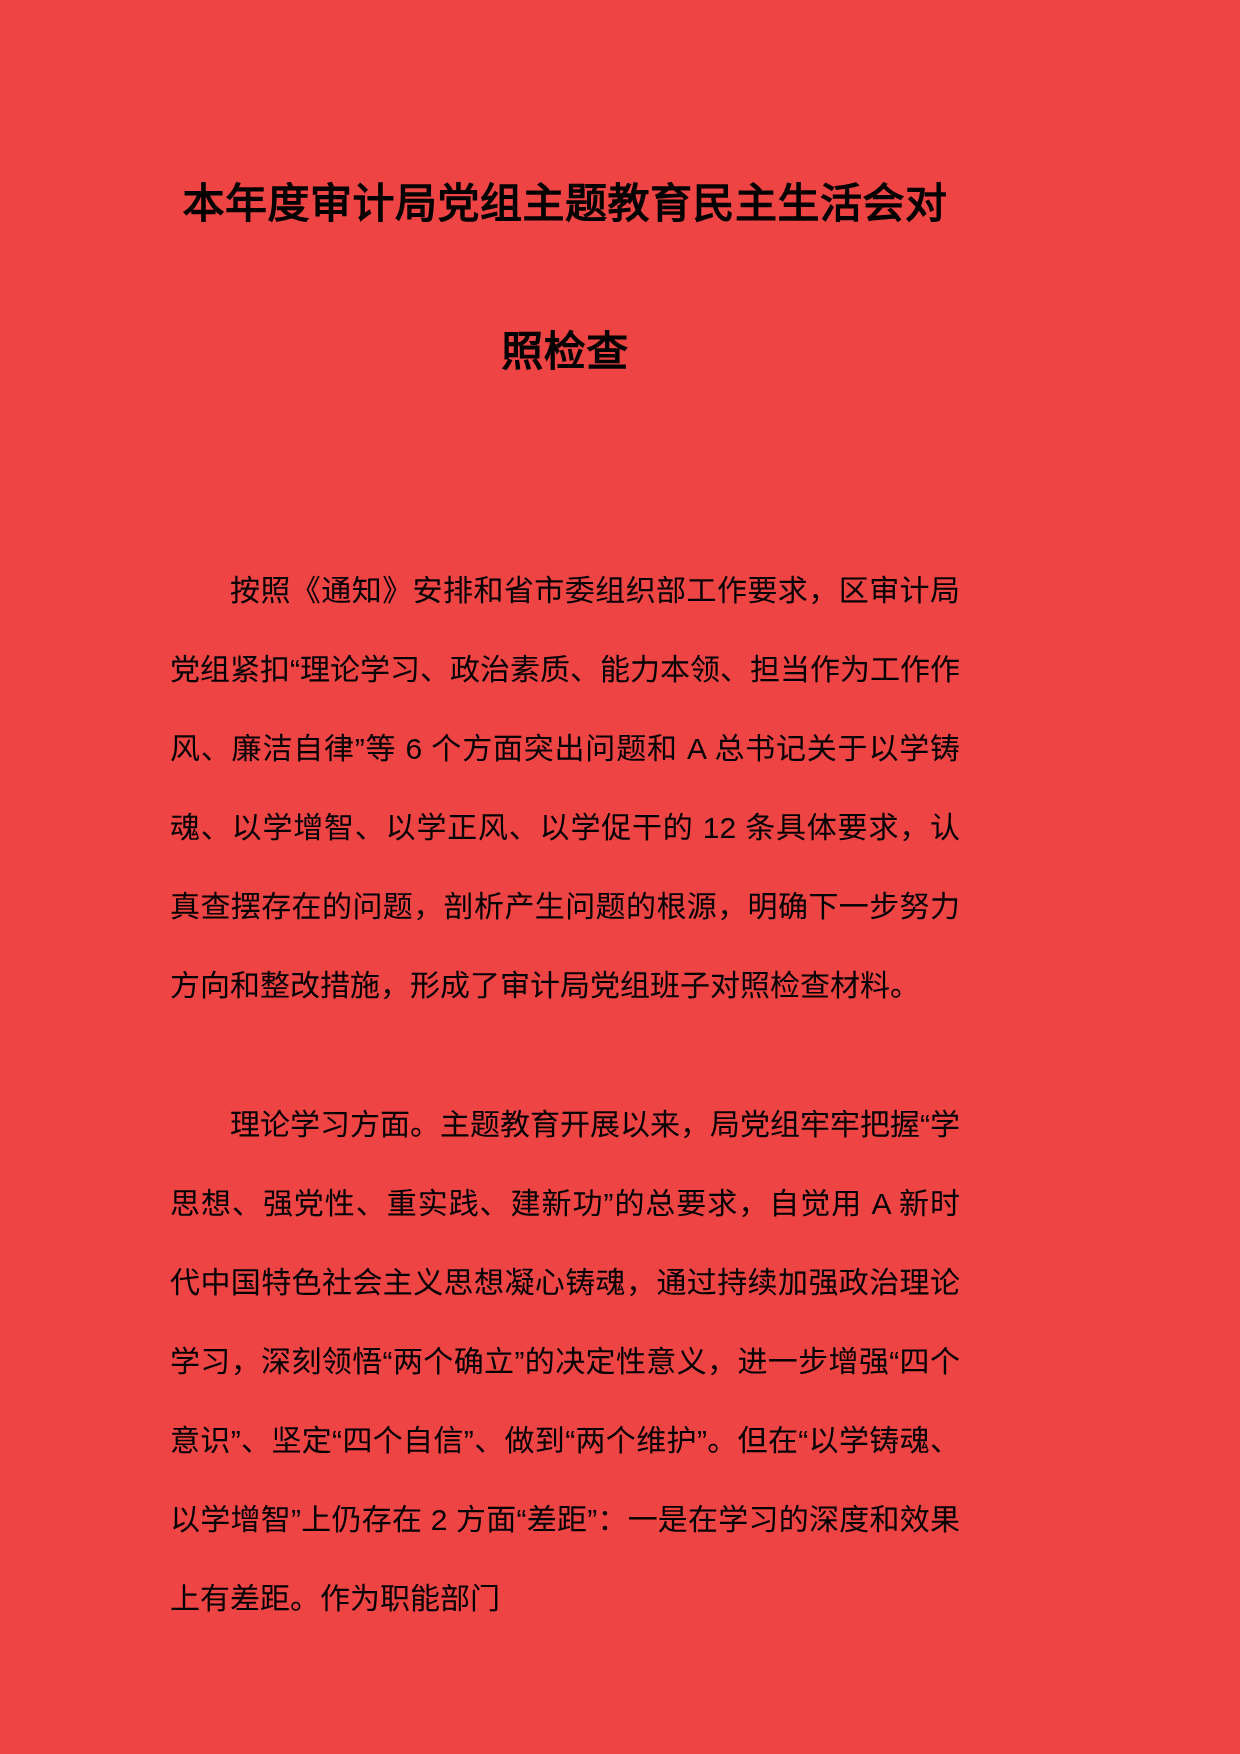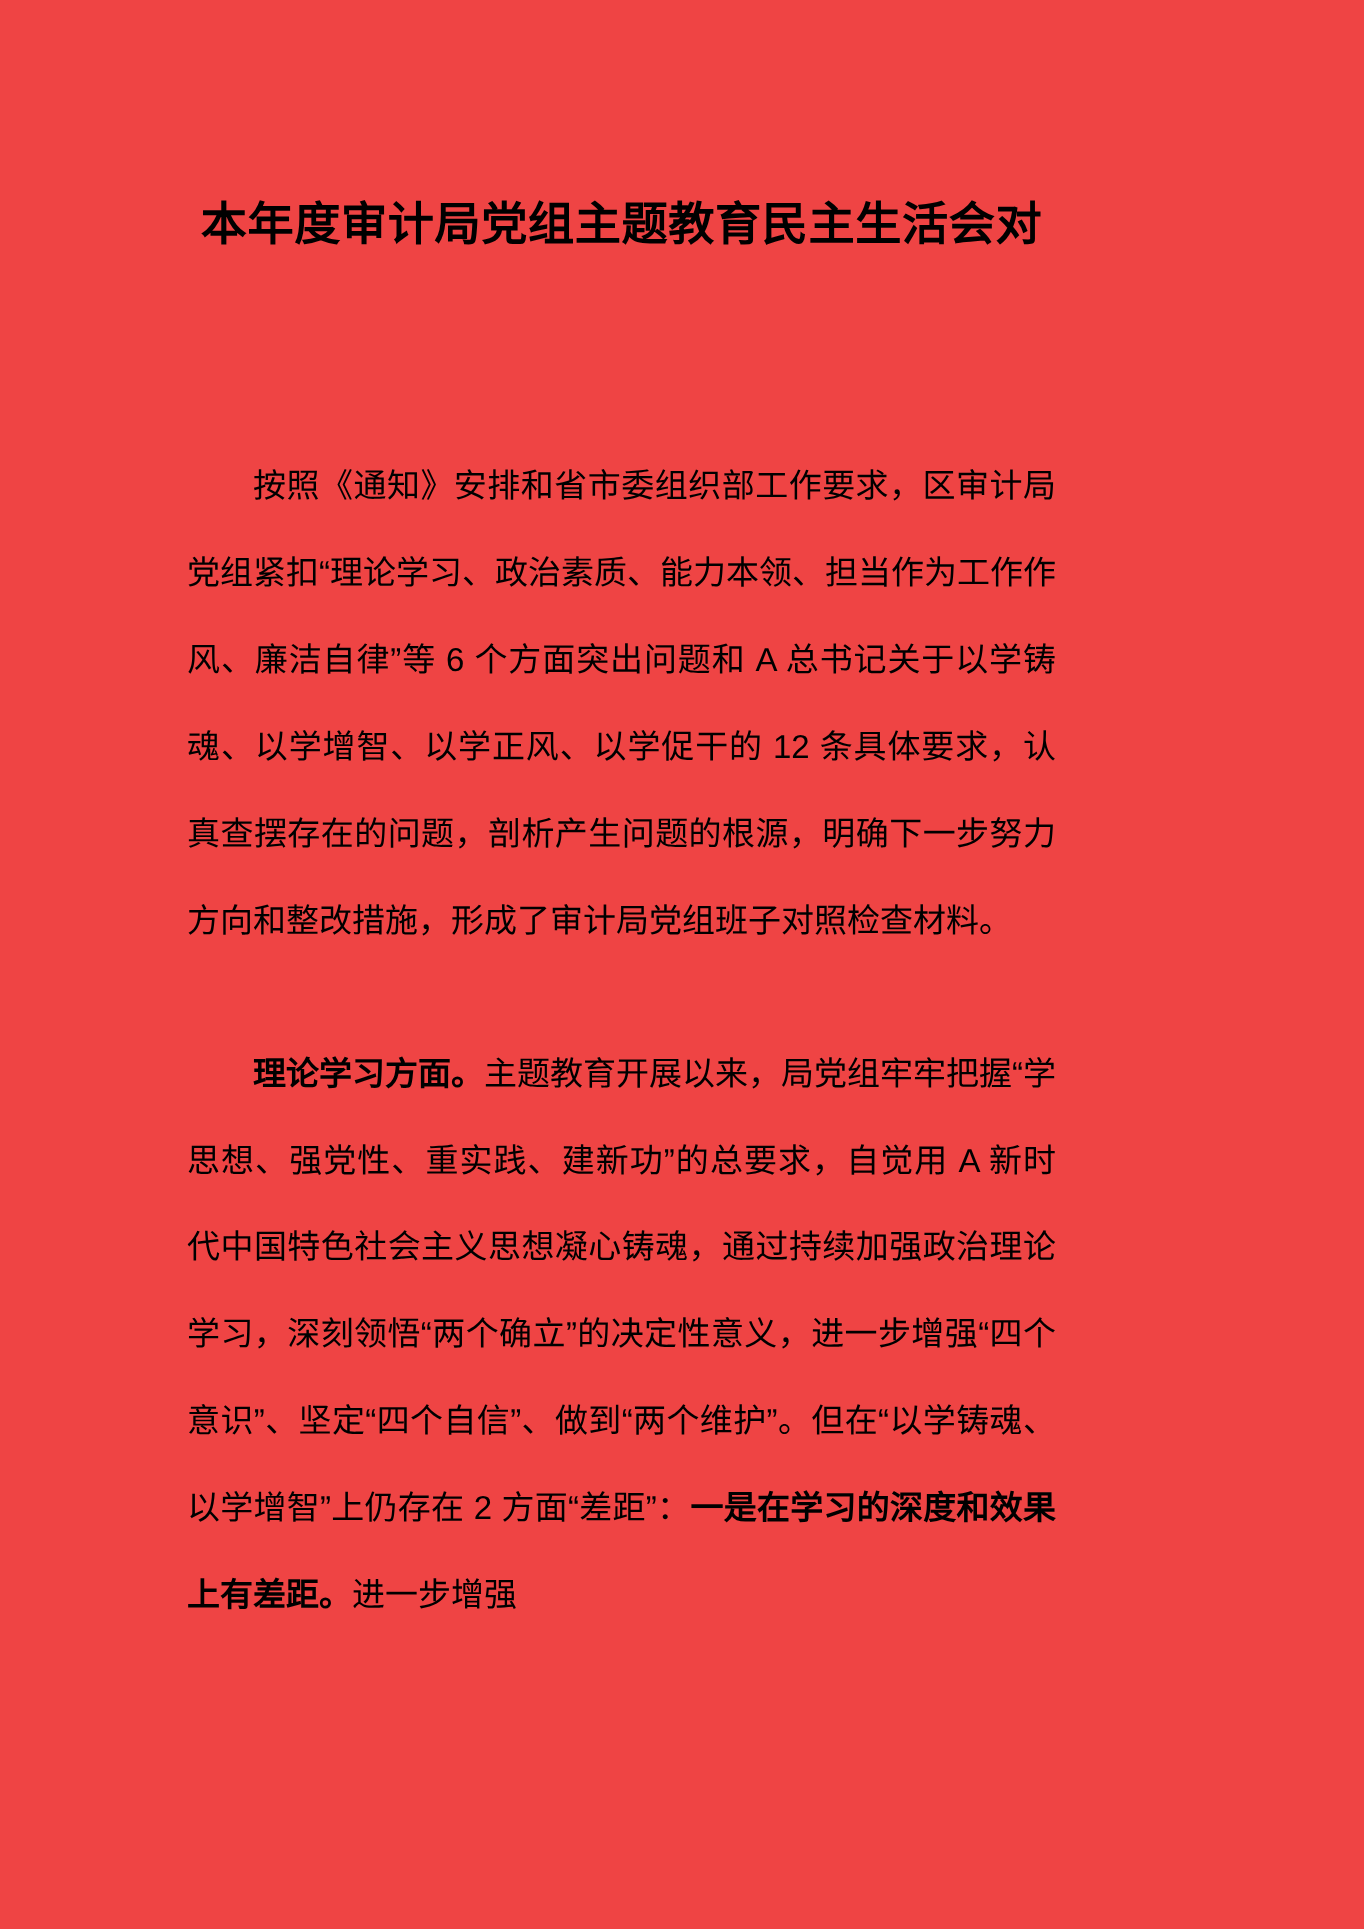--- a/index.html
+++ b/index.html
@@ -34,27 +34,28 @@
     font-size: 30px;
     line-height: 79px;
     text-align: justify;
   }
   .para {
     margin: 0 0 60px 0;
     text-indent: 2em;
     word-break: break-all;
   }
   .para .seg-bold {
-    font-weight: bold;
+    font-weight: normal;
   }
 </style>
 </head>
 <body>
 
 <div class="page">
   <h1 class="doc-title">
     <span class="title-line">本年度审计局党组主题教育民主生活会对</span>
+    <span class="title-line">照检查</span>
   </h1>
   <div class="doc-body">
       <p class="para"><span class="seg">按照《通知》安排和省市委组织部工作要求，区审计局党组紧扣“理论学习、政治素质、能力本领、担当作为工作作风、廉洁自律”等 6 个方面突出问题和 A 总书记关于以学铸魂、以学增智、以学正风、以学促干的 12 条具体要求，认真查摆存在的问题，剖析产生问题的根源，明确下一步努力方向和整改措施，形成了审计局党组班子对照检查材料。</span></p>
-      <p class="para"><span class="seg-bold">理论学习方面。</span><span class="seg">主题教育开展以来，局党组牢牢把握“学思想、强党性、重实践、建新功”的总要求，自觉用 A 新时代中国特色社会主义思想凝心铸魂，通过持续加强政治理论学习，深刻领悟“两个确立”的决定性意义，进一步增强“四个意识”、坚定“四个自信”、做到“两个维护”。但在“以学铸魂、以学增智”上仍存在 2 方面“差距”：</span><span class="seg-bold">一是在学习的深度和效果上有差距。</span><span class="seg">进一步增强</span></p>
+      <p class="para"><span class="seg-bold">理论学习方面。</span><span class="seg">主题教育开展以来，局党组牢牢把握“学思想、强党性、重实践、建新功”的总要求，自觉用 A 新时代中国特色社会主义思想凝心铸魂，通过持续加强政治理论学习，深刻领悟“两个确立”的决定性意义，进一步增强“四个意识”、坚定“四个自信”、做到“两个维护”。但在“以学铸魂、以学增智”上仍存在 2 方面“差距”：</span><span class="seg-bold">一是在学习的深度和效果上有差距。</span><span class="seg">作为职能部门</span></p>
     </div>
 </div>
 
 </body></html>

